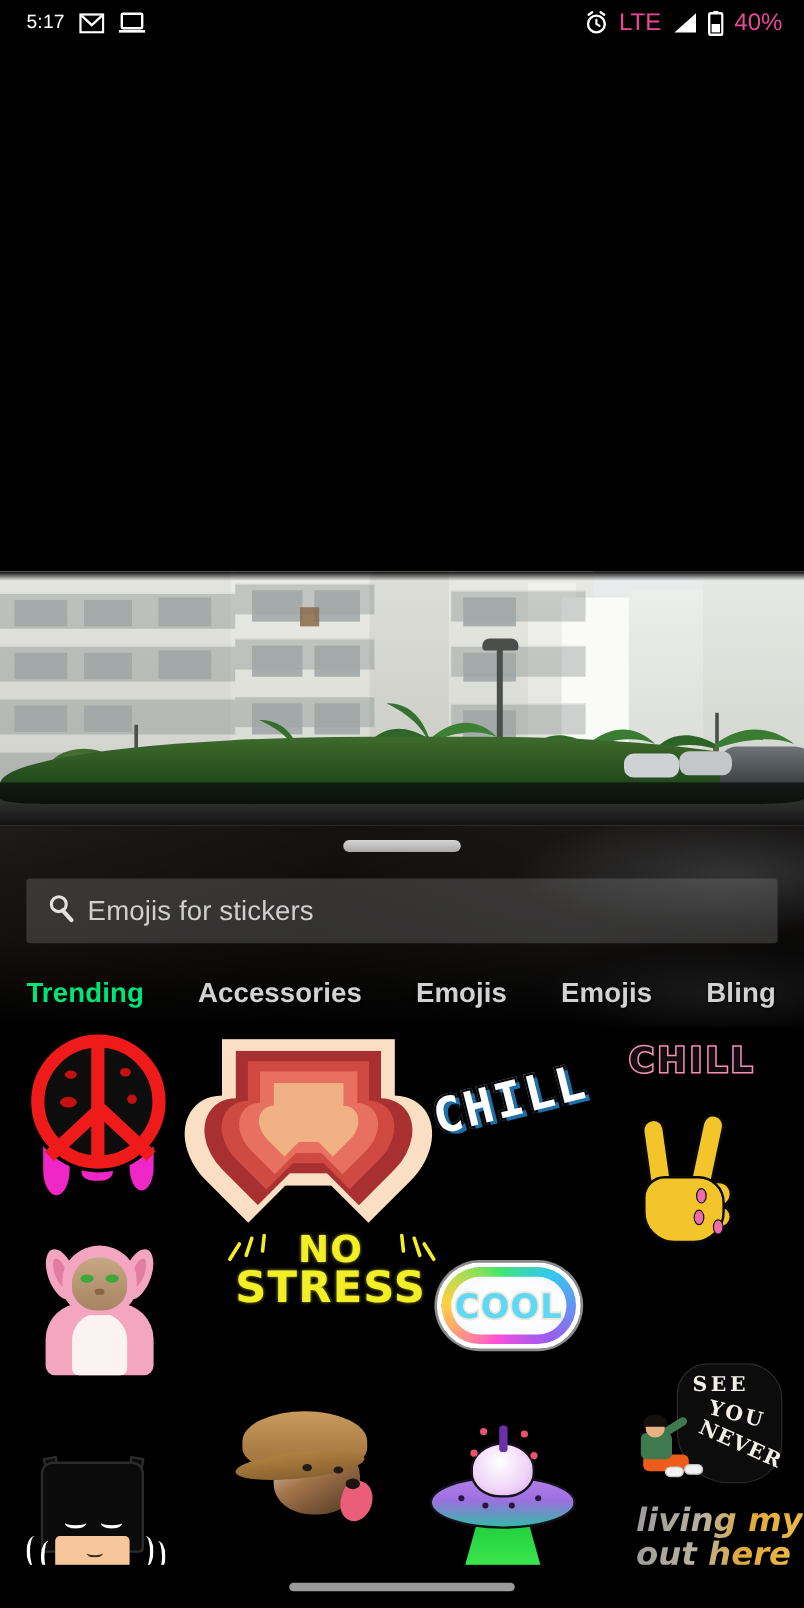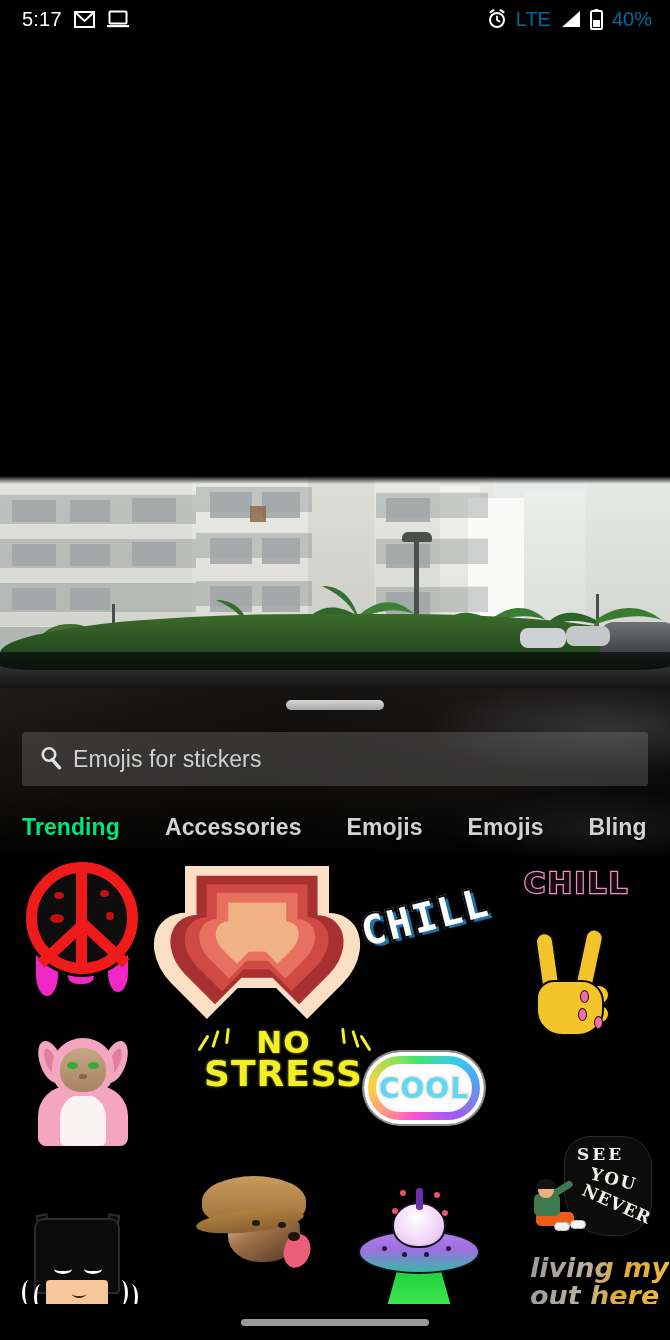--- a/index.html
+++ b/index.html
@@ -8,23 +8,23 @@
     width:670px; height:1340px; position:relative; overflow:hidden;
     font-family:"Liberation Sans", sans-serif; color:#fff;
   }
 
   
   .statusbar{
     position:absolute; left:0; top:0; width:670px; height:38px;
     background:#000; display:flex; align-items:center; z-index:60;
   }
   .sb-left{ display:flex; align-items:center; gap:12px; padding-left:22px; }
-  .sb-clock{ font-size:20px; font-weight:400; letter-spacing:.2px; color:#fff;text-align:center; }
+  .sb-clock{ font-size:16px; font-weight:400; letter-spacing:.2px; color:#fff;text-align:center; }
   .sb-right{ margin-left:auto; display:flex; align-items:center; gap:9px; padding-right:18px; }
-  .sb-batt-text{ font-size:20px; color:#0369a1; }
+  .sb-batt-text{ font-size:20px; color:#ec4899; }
   .icon-svg{ display:block; }
 
   
   .viewfinder{
     position:absolute; left:0; top:476px; width:670px; height:212px;
     overflow:hidden; background:#1a1a18;
   }
   .vf-sky{
     position:absolute; left:0; top:0; width:670px; height:212px;
     background:
@@ -550,21 +550,21 @@
         <div class="fing" style="left:56px;top:56px;width:26px;height:22px;"></div>
         <div class="fing" style="left:58px;top:76px;width:24px;height:20px;"></div>
         <div class="palm"></div>
         <div class="nail" style="left:52px;top:62px;"></div>
         <div class="nail" style="left:50px;top:80px;"></div>
         <div class="nail" style="left:66px;top:88px;"></div>
       </div>
 
     </div>
 
-    <div class="cell" style="left:196px; top:172px;margin-left:8px;">
+    <div class="cell" style="left:196px; top:172px;">
       <div class="nostress">
         <div class="ray" style="left:-2px;top:6px;height:18px;transform:rotate(32deg);"></div>
         <div class="ray" style="left:10px;top:2px;height:18px;transform:rotate(18deg);"></div>
         <div class="ray" style="left:22px;top:0px;height:16px;transform:rotate(6deg);"></div>
         <div class="ray" style="right:18px;top:0px;height:16px;transform:rotate(-6deg);"></div>
         <div class="ray" style="right:6px;top:2px;height:18px;transform:rotate(-18deg);"></div>
         <div class="ray" style="right:-4px;top:6px;height:18px;transform:rotate(-32deg);"></div>
         <div class="l1">NO</div>
         <div class="l2">STRESS</div>
       </div>

